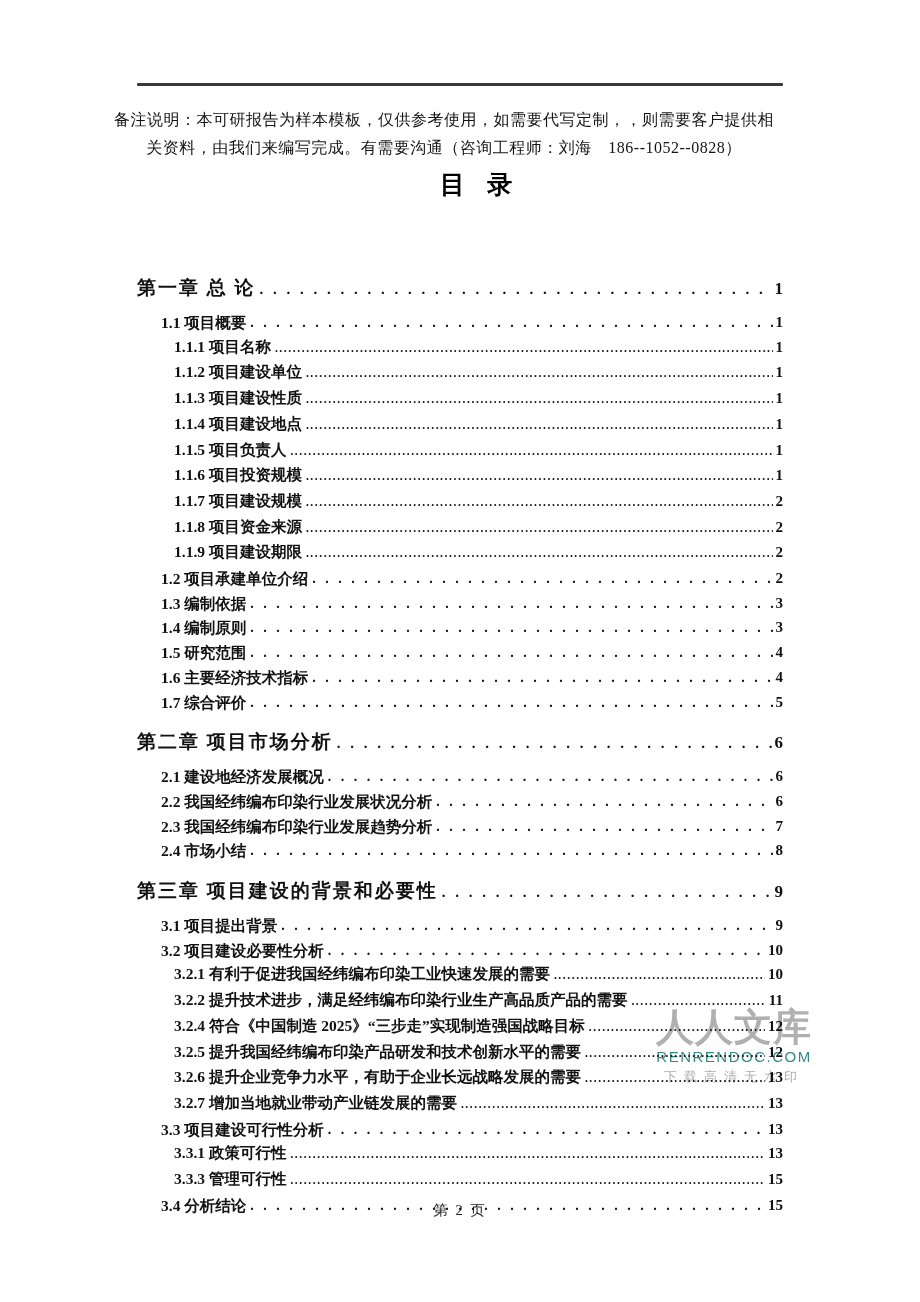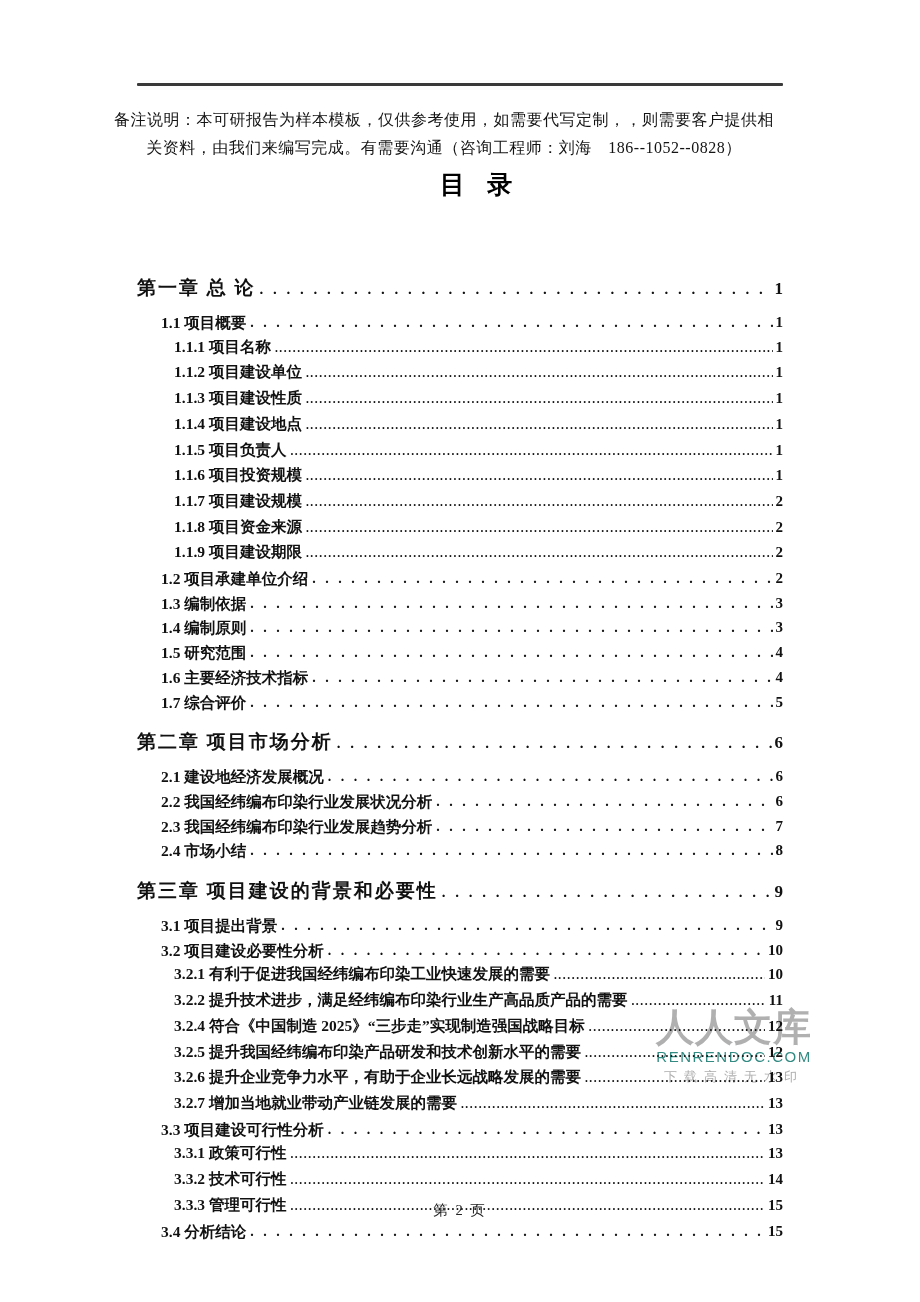--- a/index.html
+++ b/index.html
@@ -258,25 +258,20 @@
         <span class="toc-label">3.3 项目建设可行性分析</span>
         <span class="toc-leader"></span>
         <span class="toc-page">13</span>
       </div>
       <div class="toc-row lvl3">
         <span class="toc-label">3.3.1 政策可行性</span>
         <span class="toc-leader"></span>
         <span class="toc-page">13</span>
       </div>
       <div class="toc-row lvl3">
-        <span class="toc-label">3.3.2 技术可行性</span>
-        <span class="toc-leader"></span>
-        <span class="toc-page">14</span>
-      </div>
-      <div class="toc-row lvl3">
         <span class="toc-label">3.3.3 管理可行性</span>
         <span class="toc-leader"></span>
         <span class="toc-page">15</span>
       </div>
       <div class="toc-row lvl2">
         <span class="toc-label">3.4 分析结论</span>
         <span class="toc-leader"></span>
         <span class="toc-page">15</span>
       </div>
     </div>

